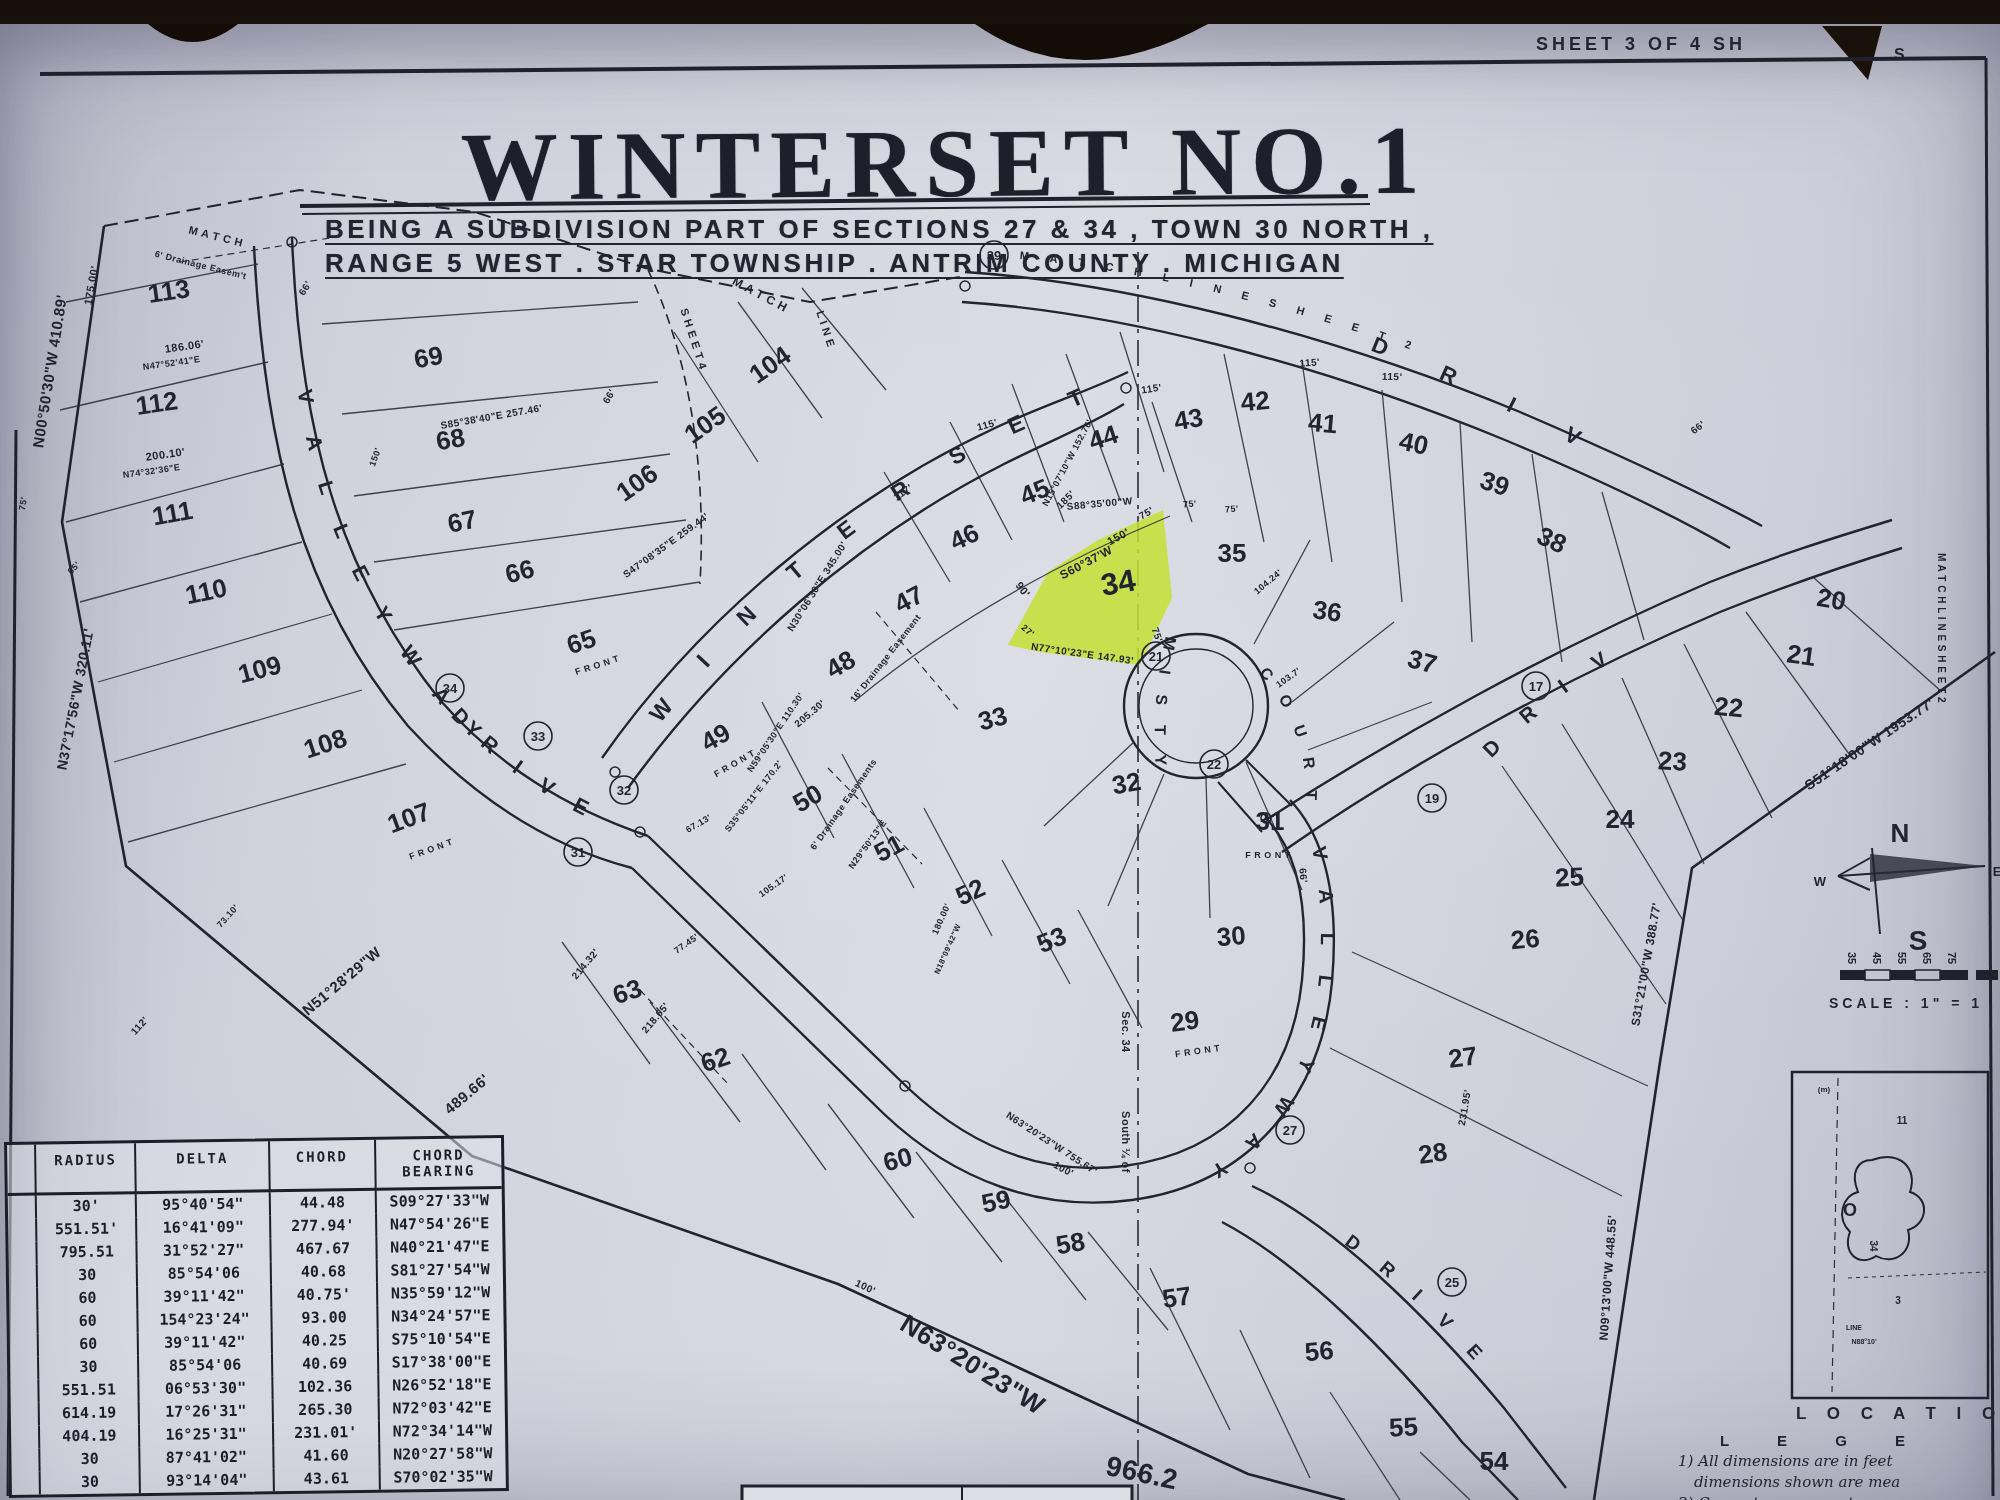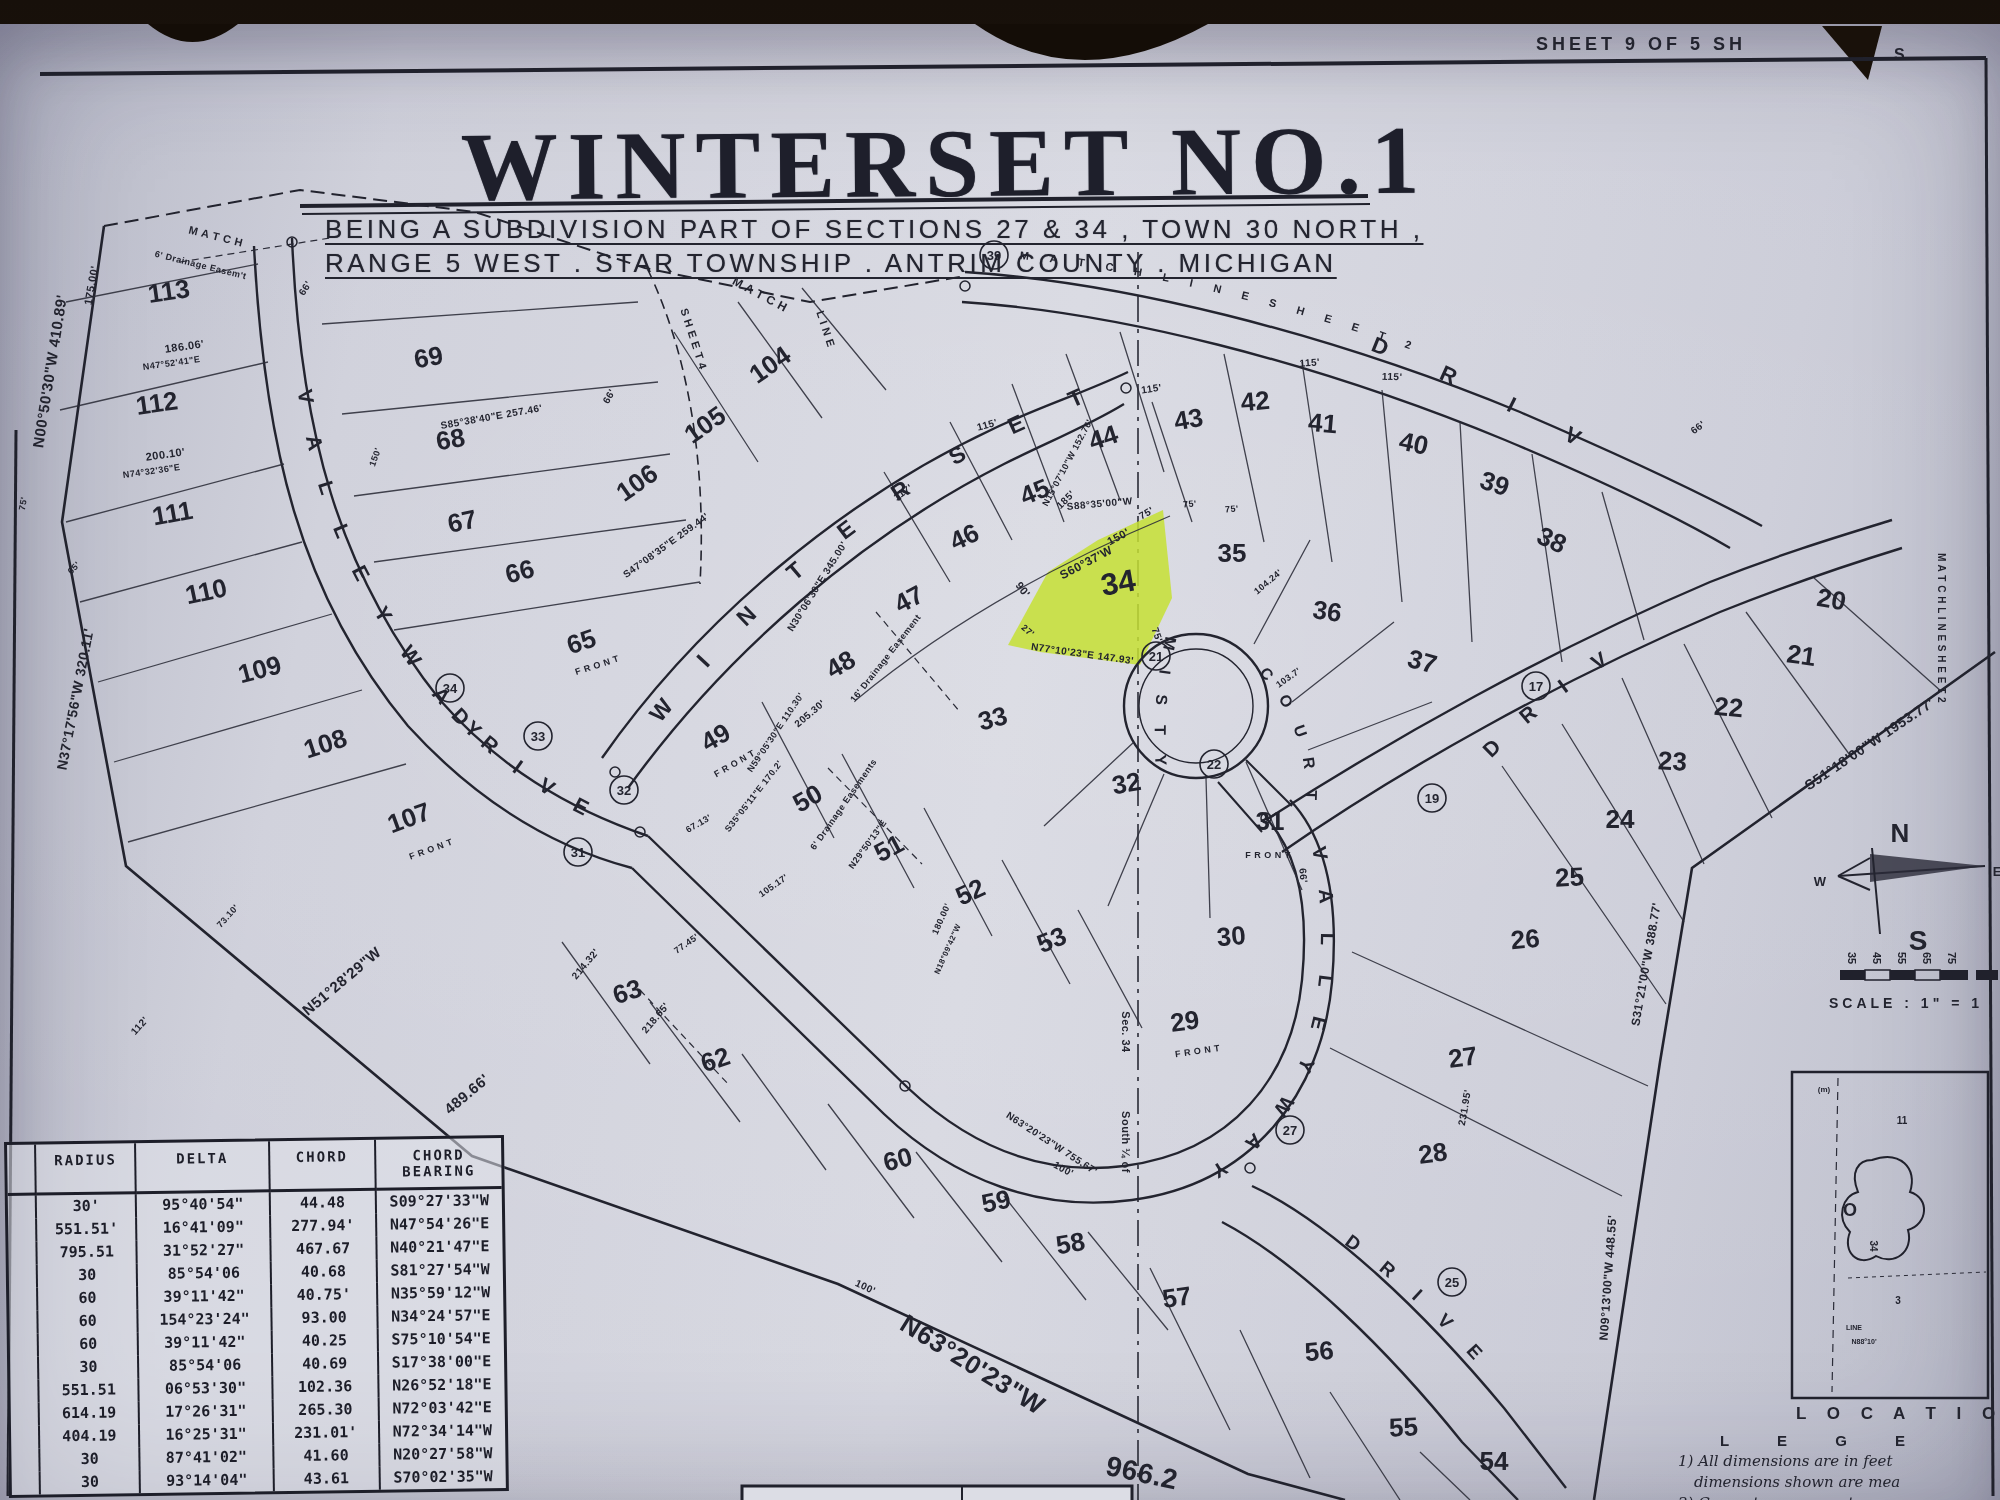--- a/index.html
+++ b/index.html
@@ -10,21 +10,21 @@
     background:
       radial-gradient(130% 95% at 56% 42%, rgba(255,255,255,.16), rgba(255,255,255,0) 70%),
       linear-gradient(100deg, #b3b5c4 0%, #cdced9 18%, #d6d7e0 50%, #c9cad6 82%, #b9bbc9 100%);
     box-shadow:inset 0 0 140px rgba(28,24,58,.28), inset 0 30px 50px rgba(28,24,58,.18);}
   svg.scene{position:absolute;left:0;top:0;width:2000px;height:1500px;}
   .title-block{position:absolute;left:290px;top:72px;width:1310px;text-align:center;margin-top:36px;}
   .title-block h1{margin:0;font-family:"Liberation Serif","DejaVu Serif",serif;
       font-weight:bold;font-size:97px;letter-spacing:10px;color:#1e1f2b;
       transform:rotate(-.4deg);text-shadow:0 0 1px rgba(30,31,43,.6);}
   .subs{position:absolute;left:325px;top:212px;width:1400px;text-align:left;}
-  .subs div{font-size:26px;font-weight:normal;letter-spacing:3.5px;color:#23242f;
+  .subs div{font-size:26px;font-weight:bold;letter-spacing:3.5px;color:#23242f;
       text-decoration:underline;text-underline-offset:5px;line-height:34px;
       text-shadow:0 0 1px rgba(30,31,43,.5);}
   .sheet-no{position:absolute;left:1536px;top:34px;font-size:18px;font-weight:bold;
       letter-spacing:4px;color:#23242f;}
   .curve-table{position:absolute;left:4px;top:1142px;width:494px;background:rgba(224,225,233,.55);
       border:3px solid #1d1e29;transform:rotate(-.8deg);transform-origin:left top;
       font-family:"DejaVu Sans Mono","Liberation Mono",monospace;color:#1d1e29;}
   .ct-row{display:flex;border-bottom:none;}
   .ct-cell{border-right:2px solid #1d1e29;padding:2px 2px;font-weight:bold;
       font-size:15px;text-align:center;white-space:nowrap;overflow:hidden;}
@@ -37,21 +37,21 @@
   .leg-title{font-size:15px;font-weight:bold;letter-spacing:22px;margin-top:8px;}
   .note-line{font-family:"DejaVu Serif","Liberation Serif",serif;font-style:italic;
       font-size:15px;margin-top:3px;white-space:nowrap;}
 </style>
 </head>
 <body>
 
 <div class="paper"></div>
 
 <div class="sheet-no">
-  <span>SHEET 9 OF 5 SH</span>
+  <span>SHEET 3 OF 4 SH</span>
 </div>
 
 <div class="title-block">
   <h1>WINTERSET NO.1</h1>
 </div>
 <div class="subs">
   <div>BEING A SUBDIVISION PART OF SECTIONS 27 &amp; 34 , TOWN 30 NORTH ,</div>
   <div>RANGE 5 WEST . STAR TOWNSHIP . ANTRIM COUNTY . MICHIGAN</div>
 </div>
 

